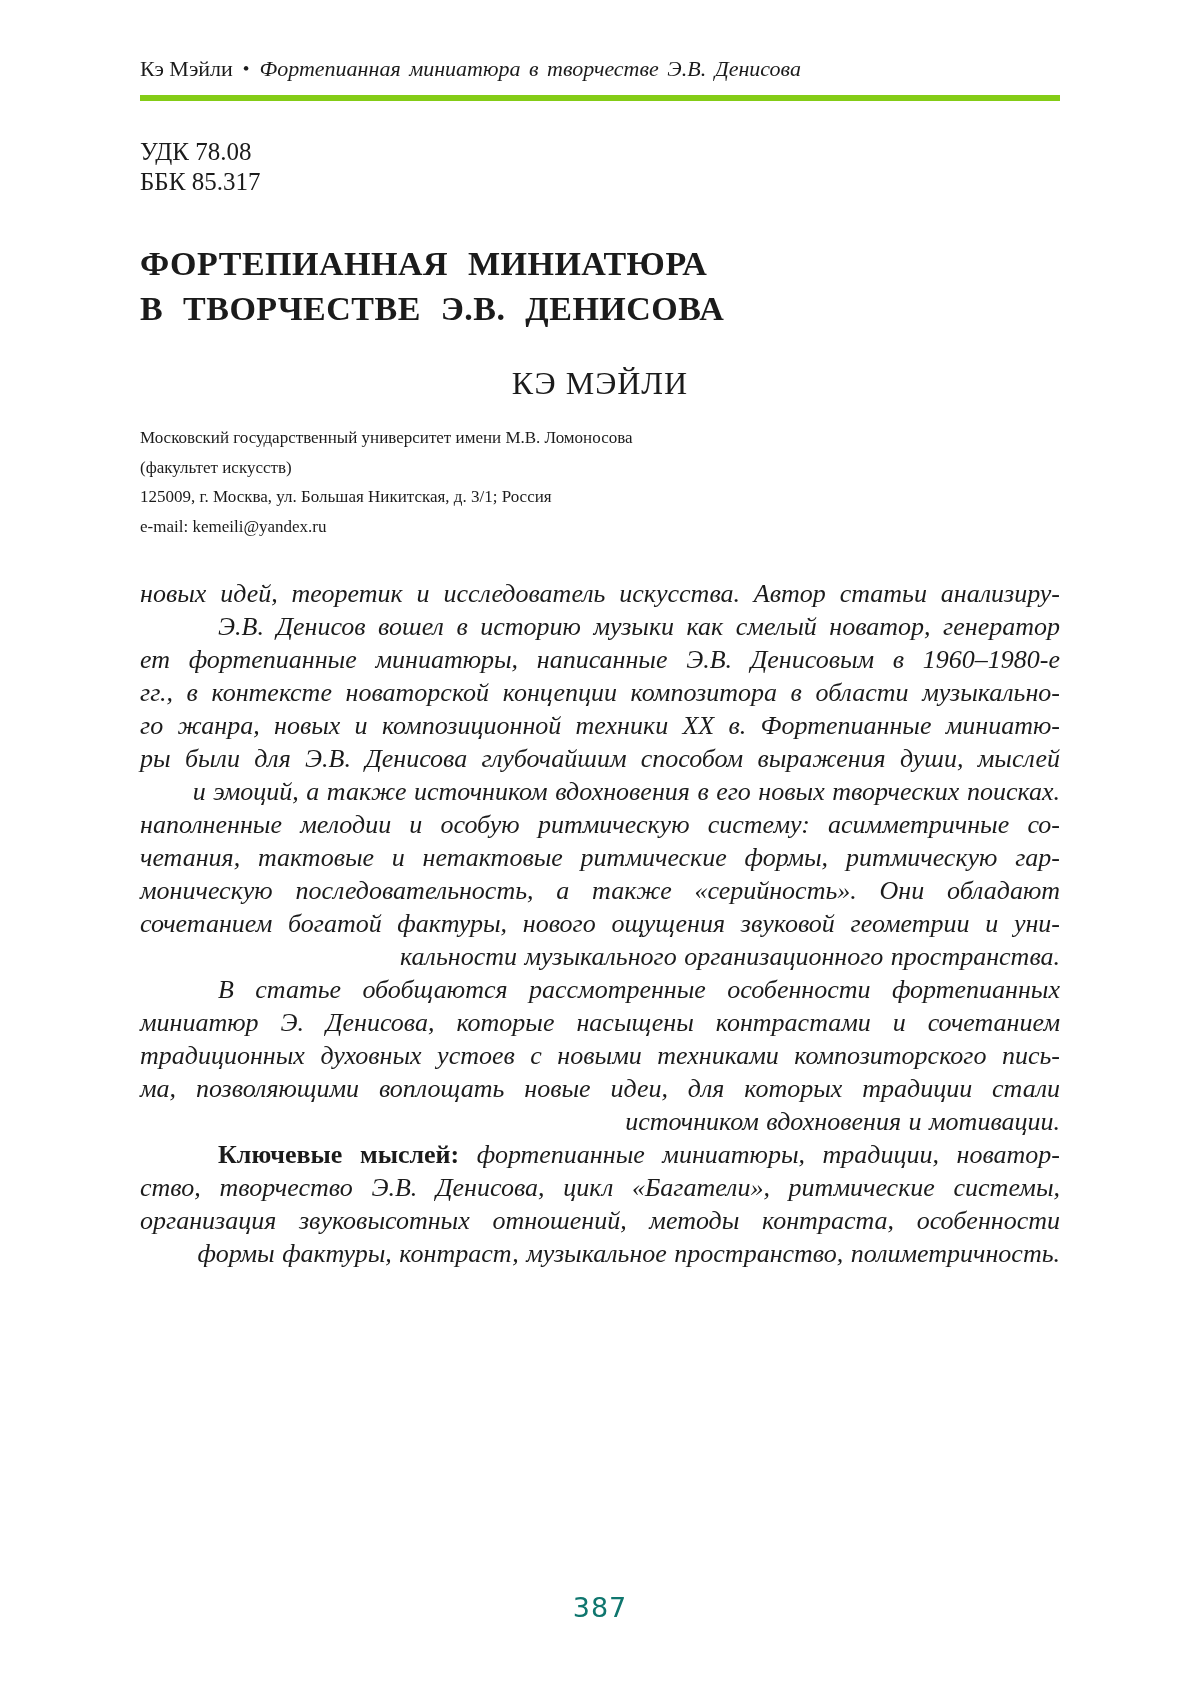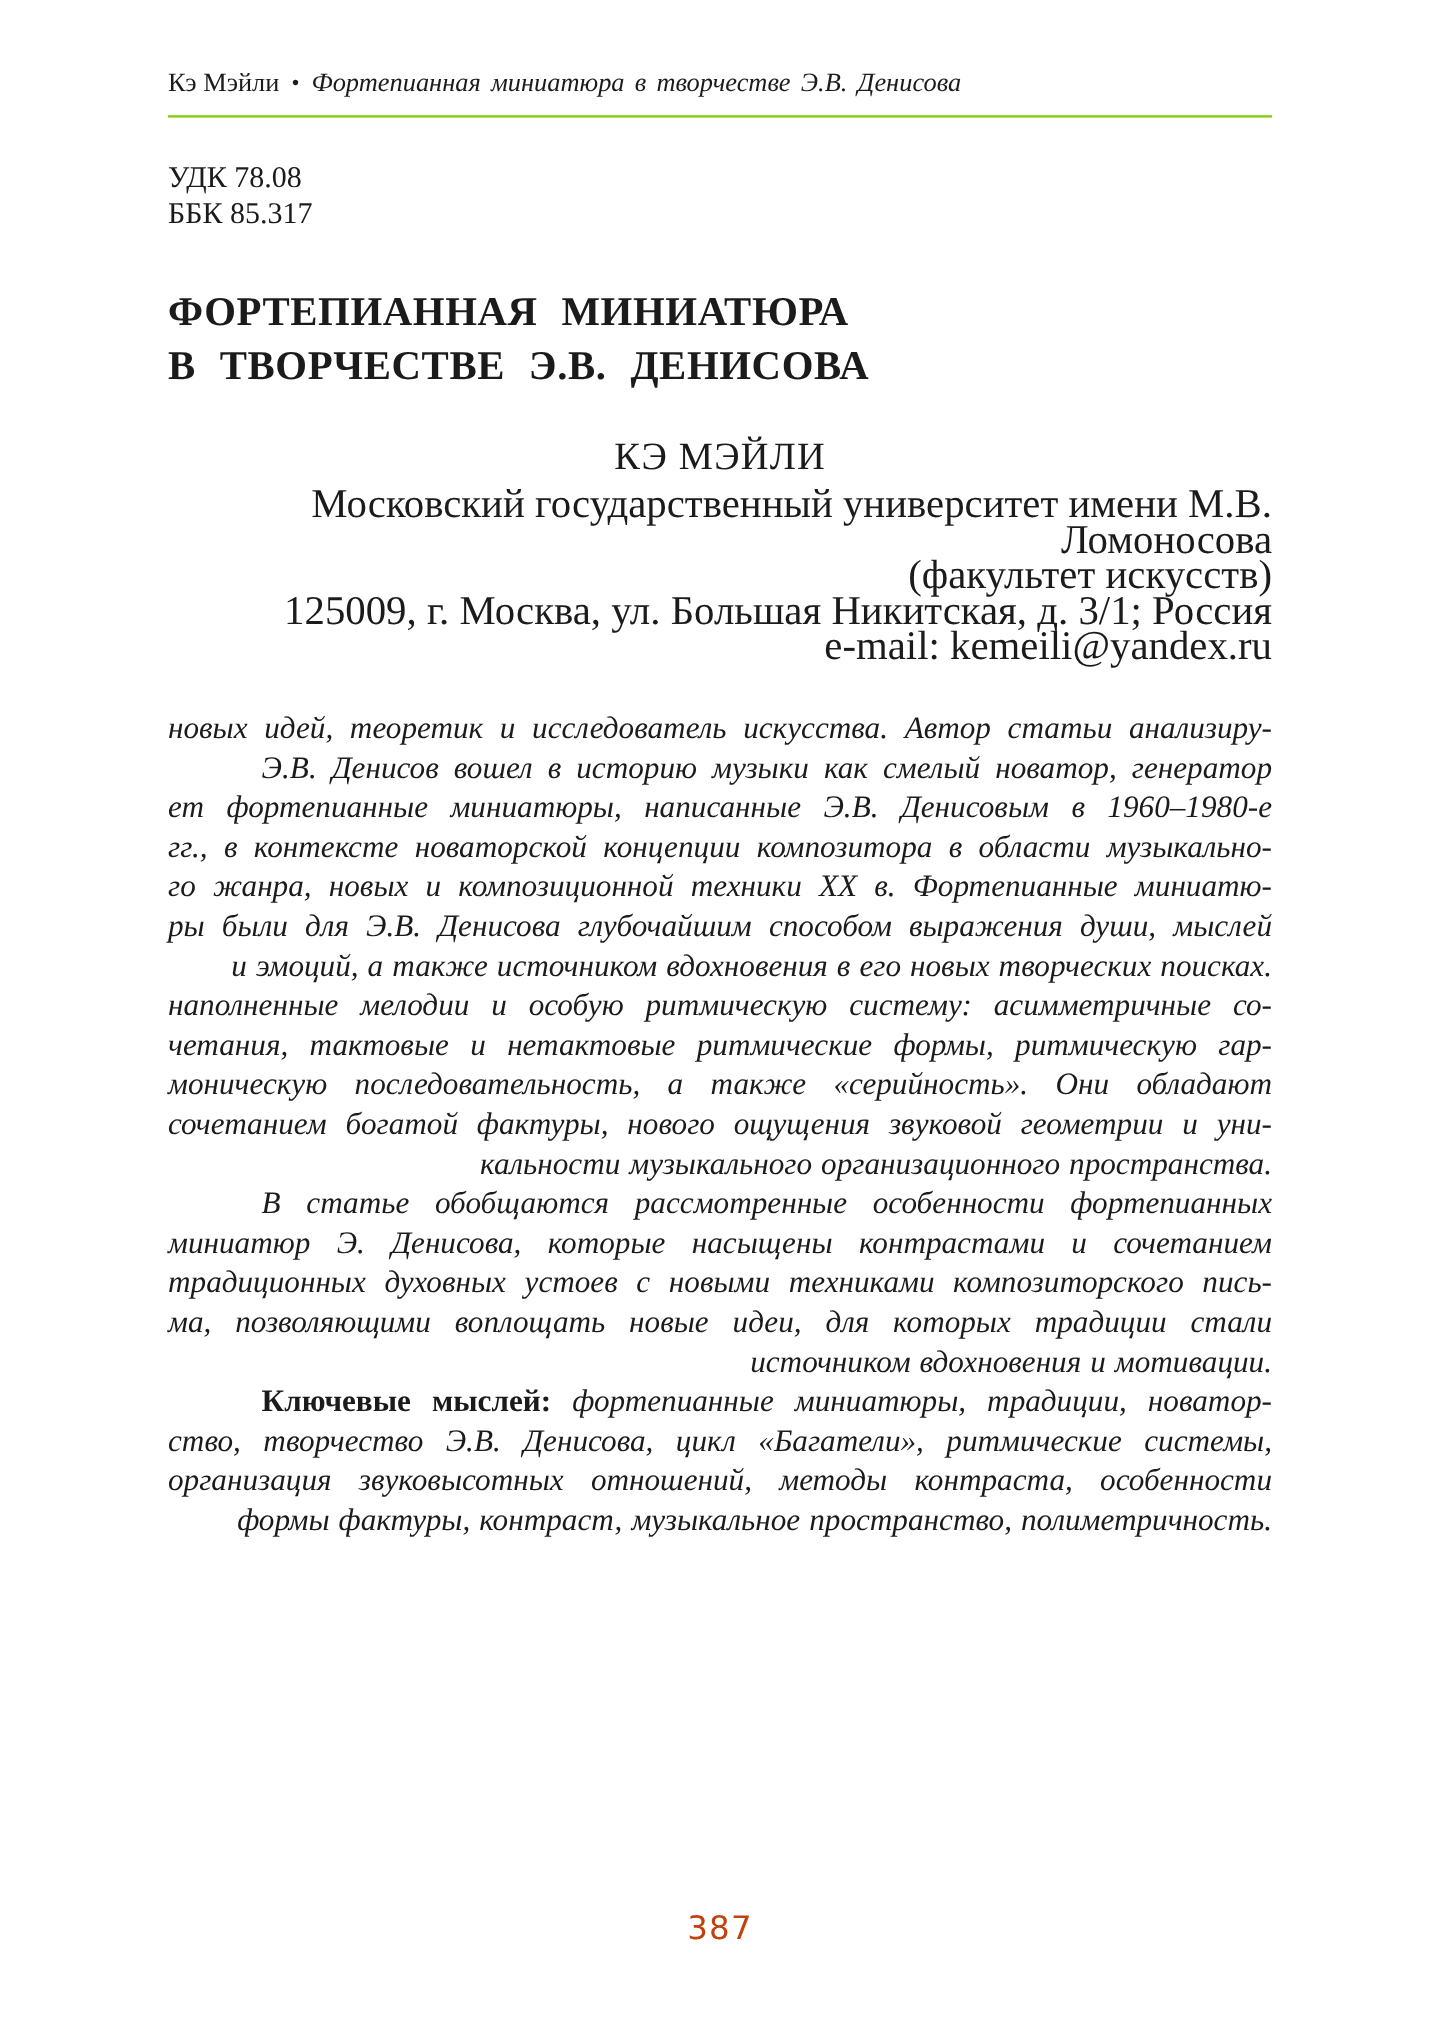--- a/index.html
+++ b/index.html
@@ -15,21 +15,21 @@
   .content {
     position: absolute;
     left: 140px;
     top: 0;
     width: 920px;
   }
   
   .running-header {
     padding-top: 56px;
     padding-bottom: 13px;
-    border-bottom: 2px solid #84cc16;
+    border-bottom: 6px solid #84cc16;
     font-size: 22px;
     line-height: 26px;
     white-space: nowrap;
   }
   .running-header .rh-author { font-style: normal; }
   .running-header .rh-bullet { display: inline-block; margin: 0 10px; font-size: 19px; vertical-align: 1px; }
   .running-header .rh-title { font-style: italic; word-spacing: 3px; }
   
   .classif { margin-top: 36px; font-size: 25px; line-height: 30px; }
   
@@ -43,21 +43,21 @@
     letter-spacing: 0.5px;
   }
   
   .author-name {
     margin-top: 34px;
     font-size: 32px;
     line-height: 37px;
     text-align: center;
     letter-spacing: 1px;
   }
-  .affiliation { margin-top: 7px; font-size: 34px; line-height: 29.5px; text-align: right; }
+  .affiliation { margin-top: 21px; font-size: 17px; line-height: 29.5px; text-align: left; }
   
   .abstract {
     margin-top: 36px;
     font-size: 26px;
     line-height: 33px;
     font-style: italic;
     word-spacing: 1px;
   }
   .abstract .line { text-align: justify; text-align-last: justify; }
   .abstract .line.last { text-align: right; text-align-last: auto; }
@@ -65,21 +65,21 @@
   .kw-label { font-style: normal; font-weight: bold; }
   
   .pagenum {
     position: absolute;
     left: 0; right: 0;
     top: 1592px;
     text-align: center;
     font-family: "DejaVu Sans", sans-serif;
     font-size: 27px;
     letter-spacing: 1px;
-    color: #c2410c;
+    color: #0f766e;
   }
 </style>
 </head>
 <body>
 
 <div class="page">
   <div class="content">
 
     <div class="running-header">
       <span class="rh-author">Кэ Мэйли</span><span class="rh-bullet">•</span><span class="rh-title">Фортепианная миниатюра в творчестве Э.В. Денисова</span>

